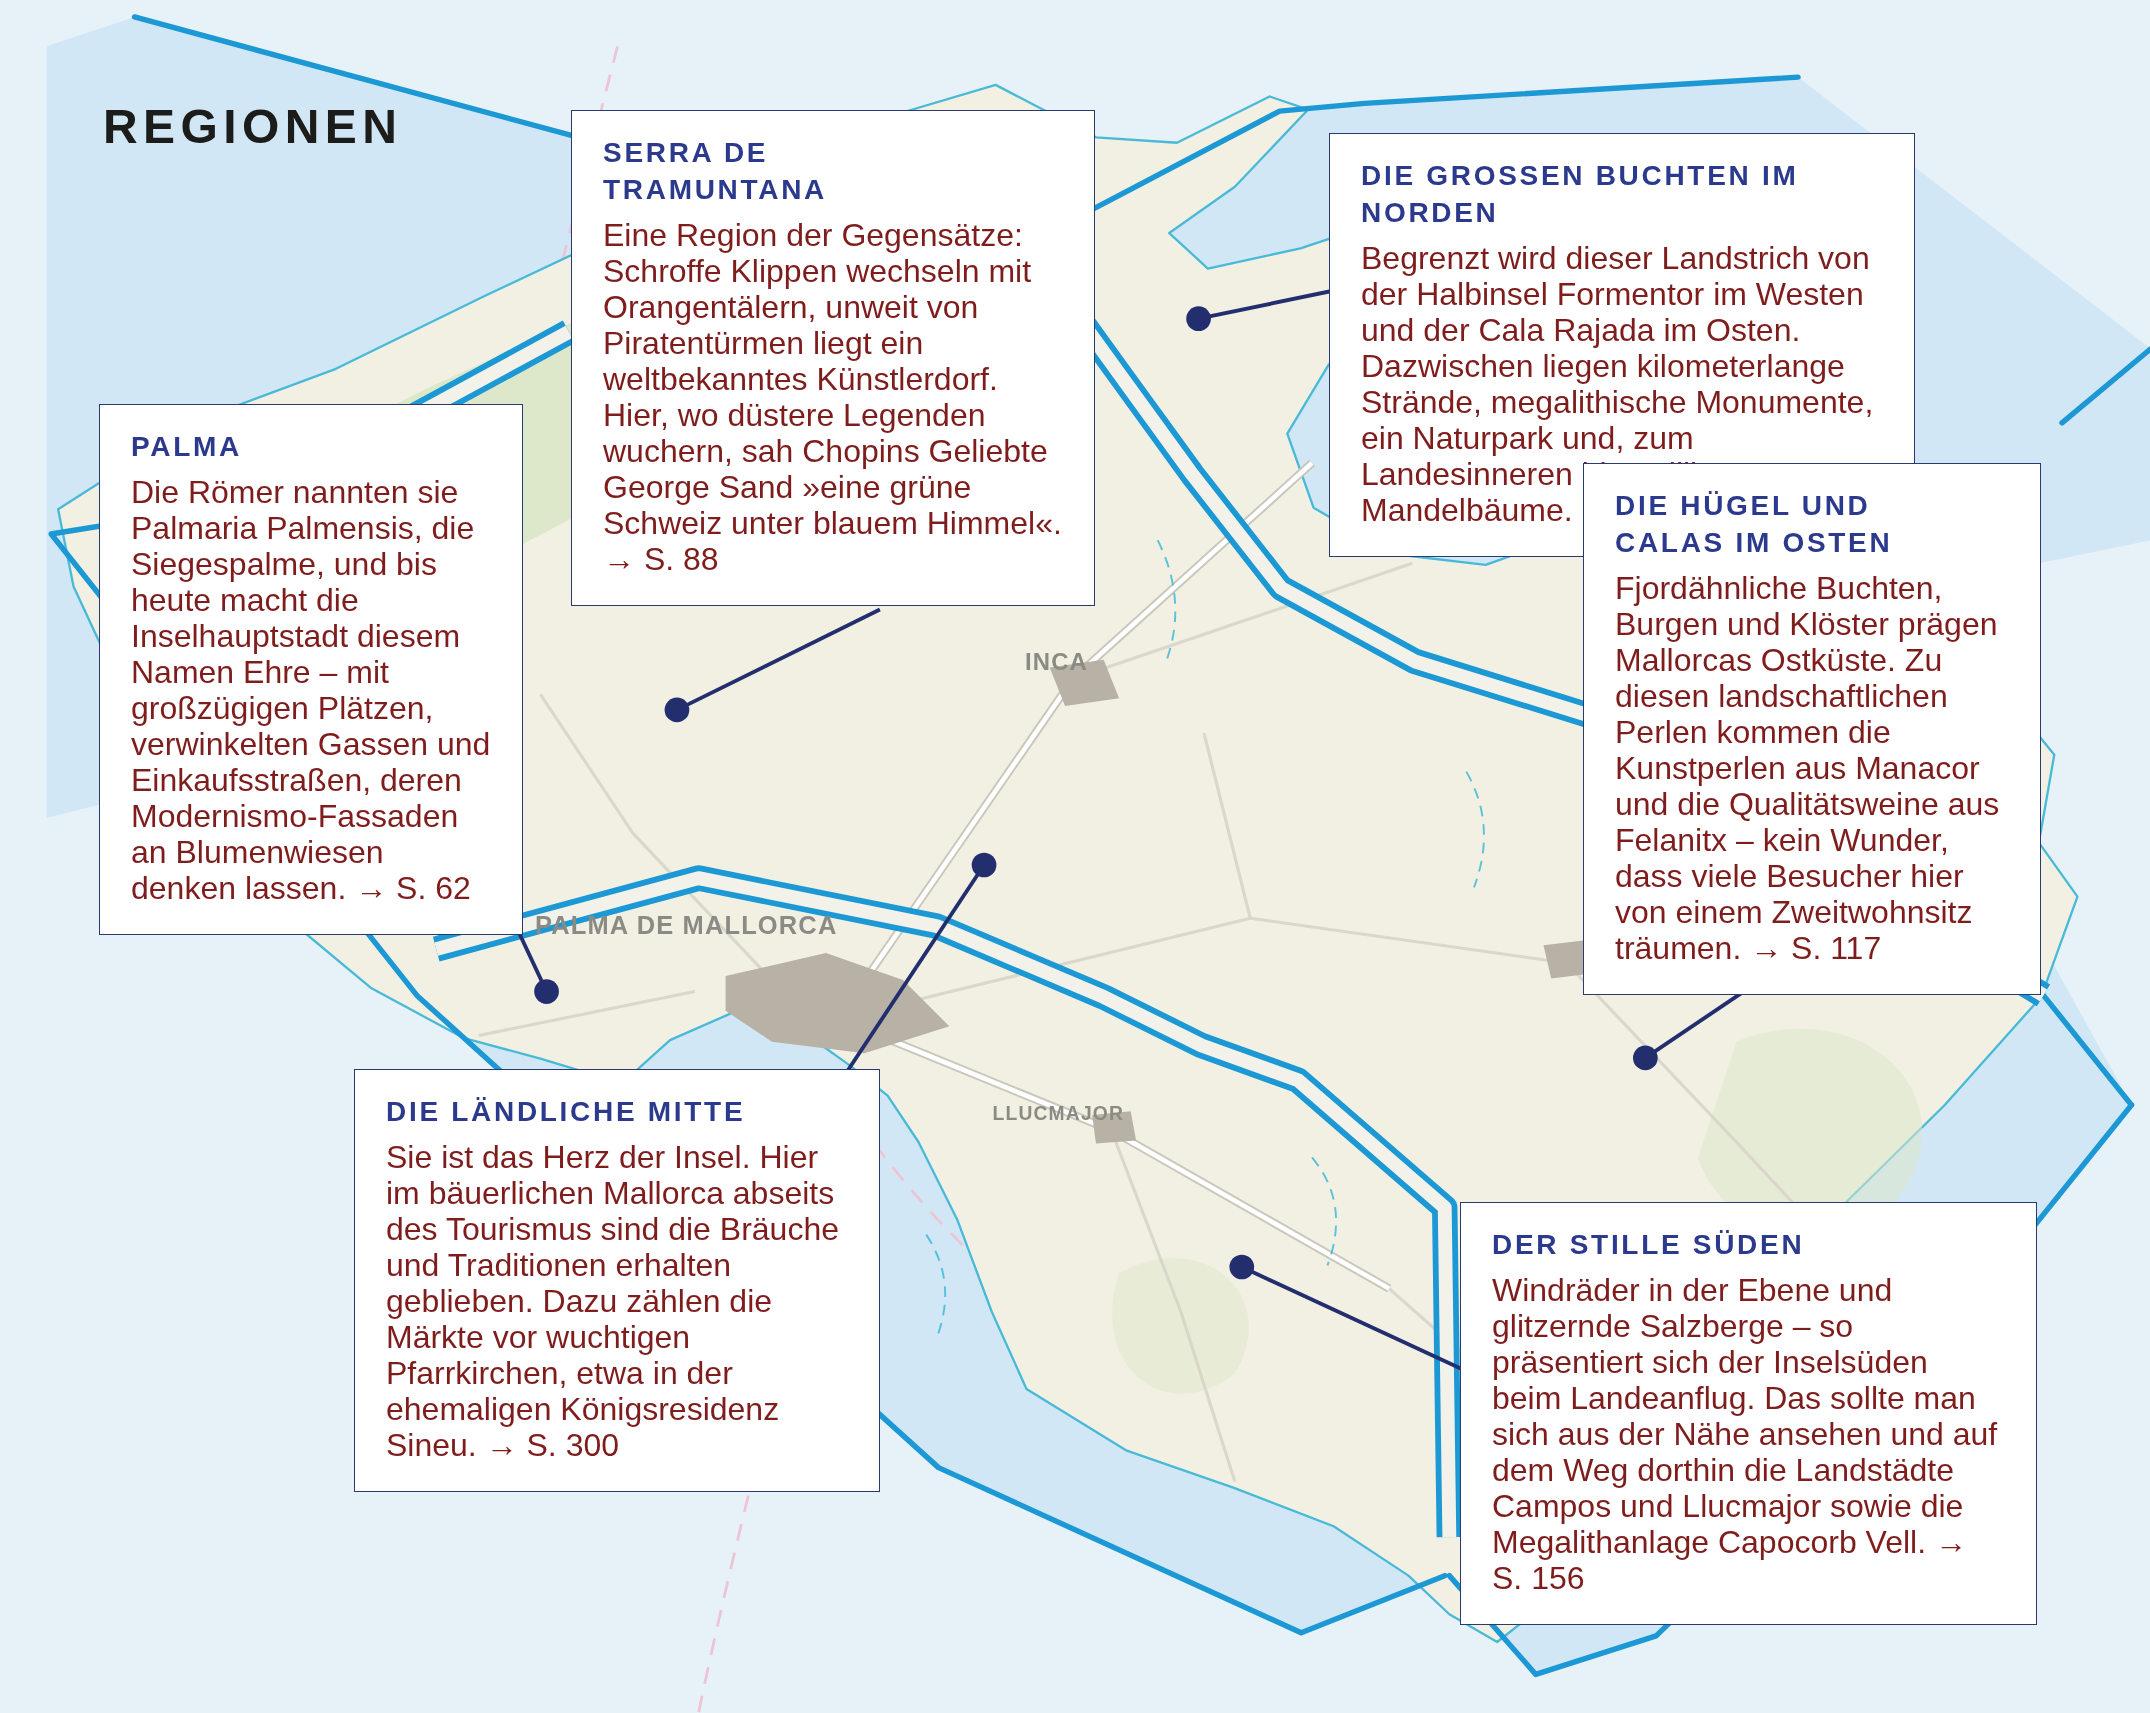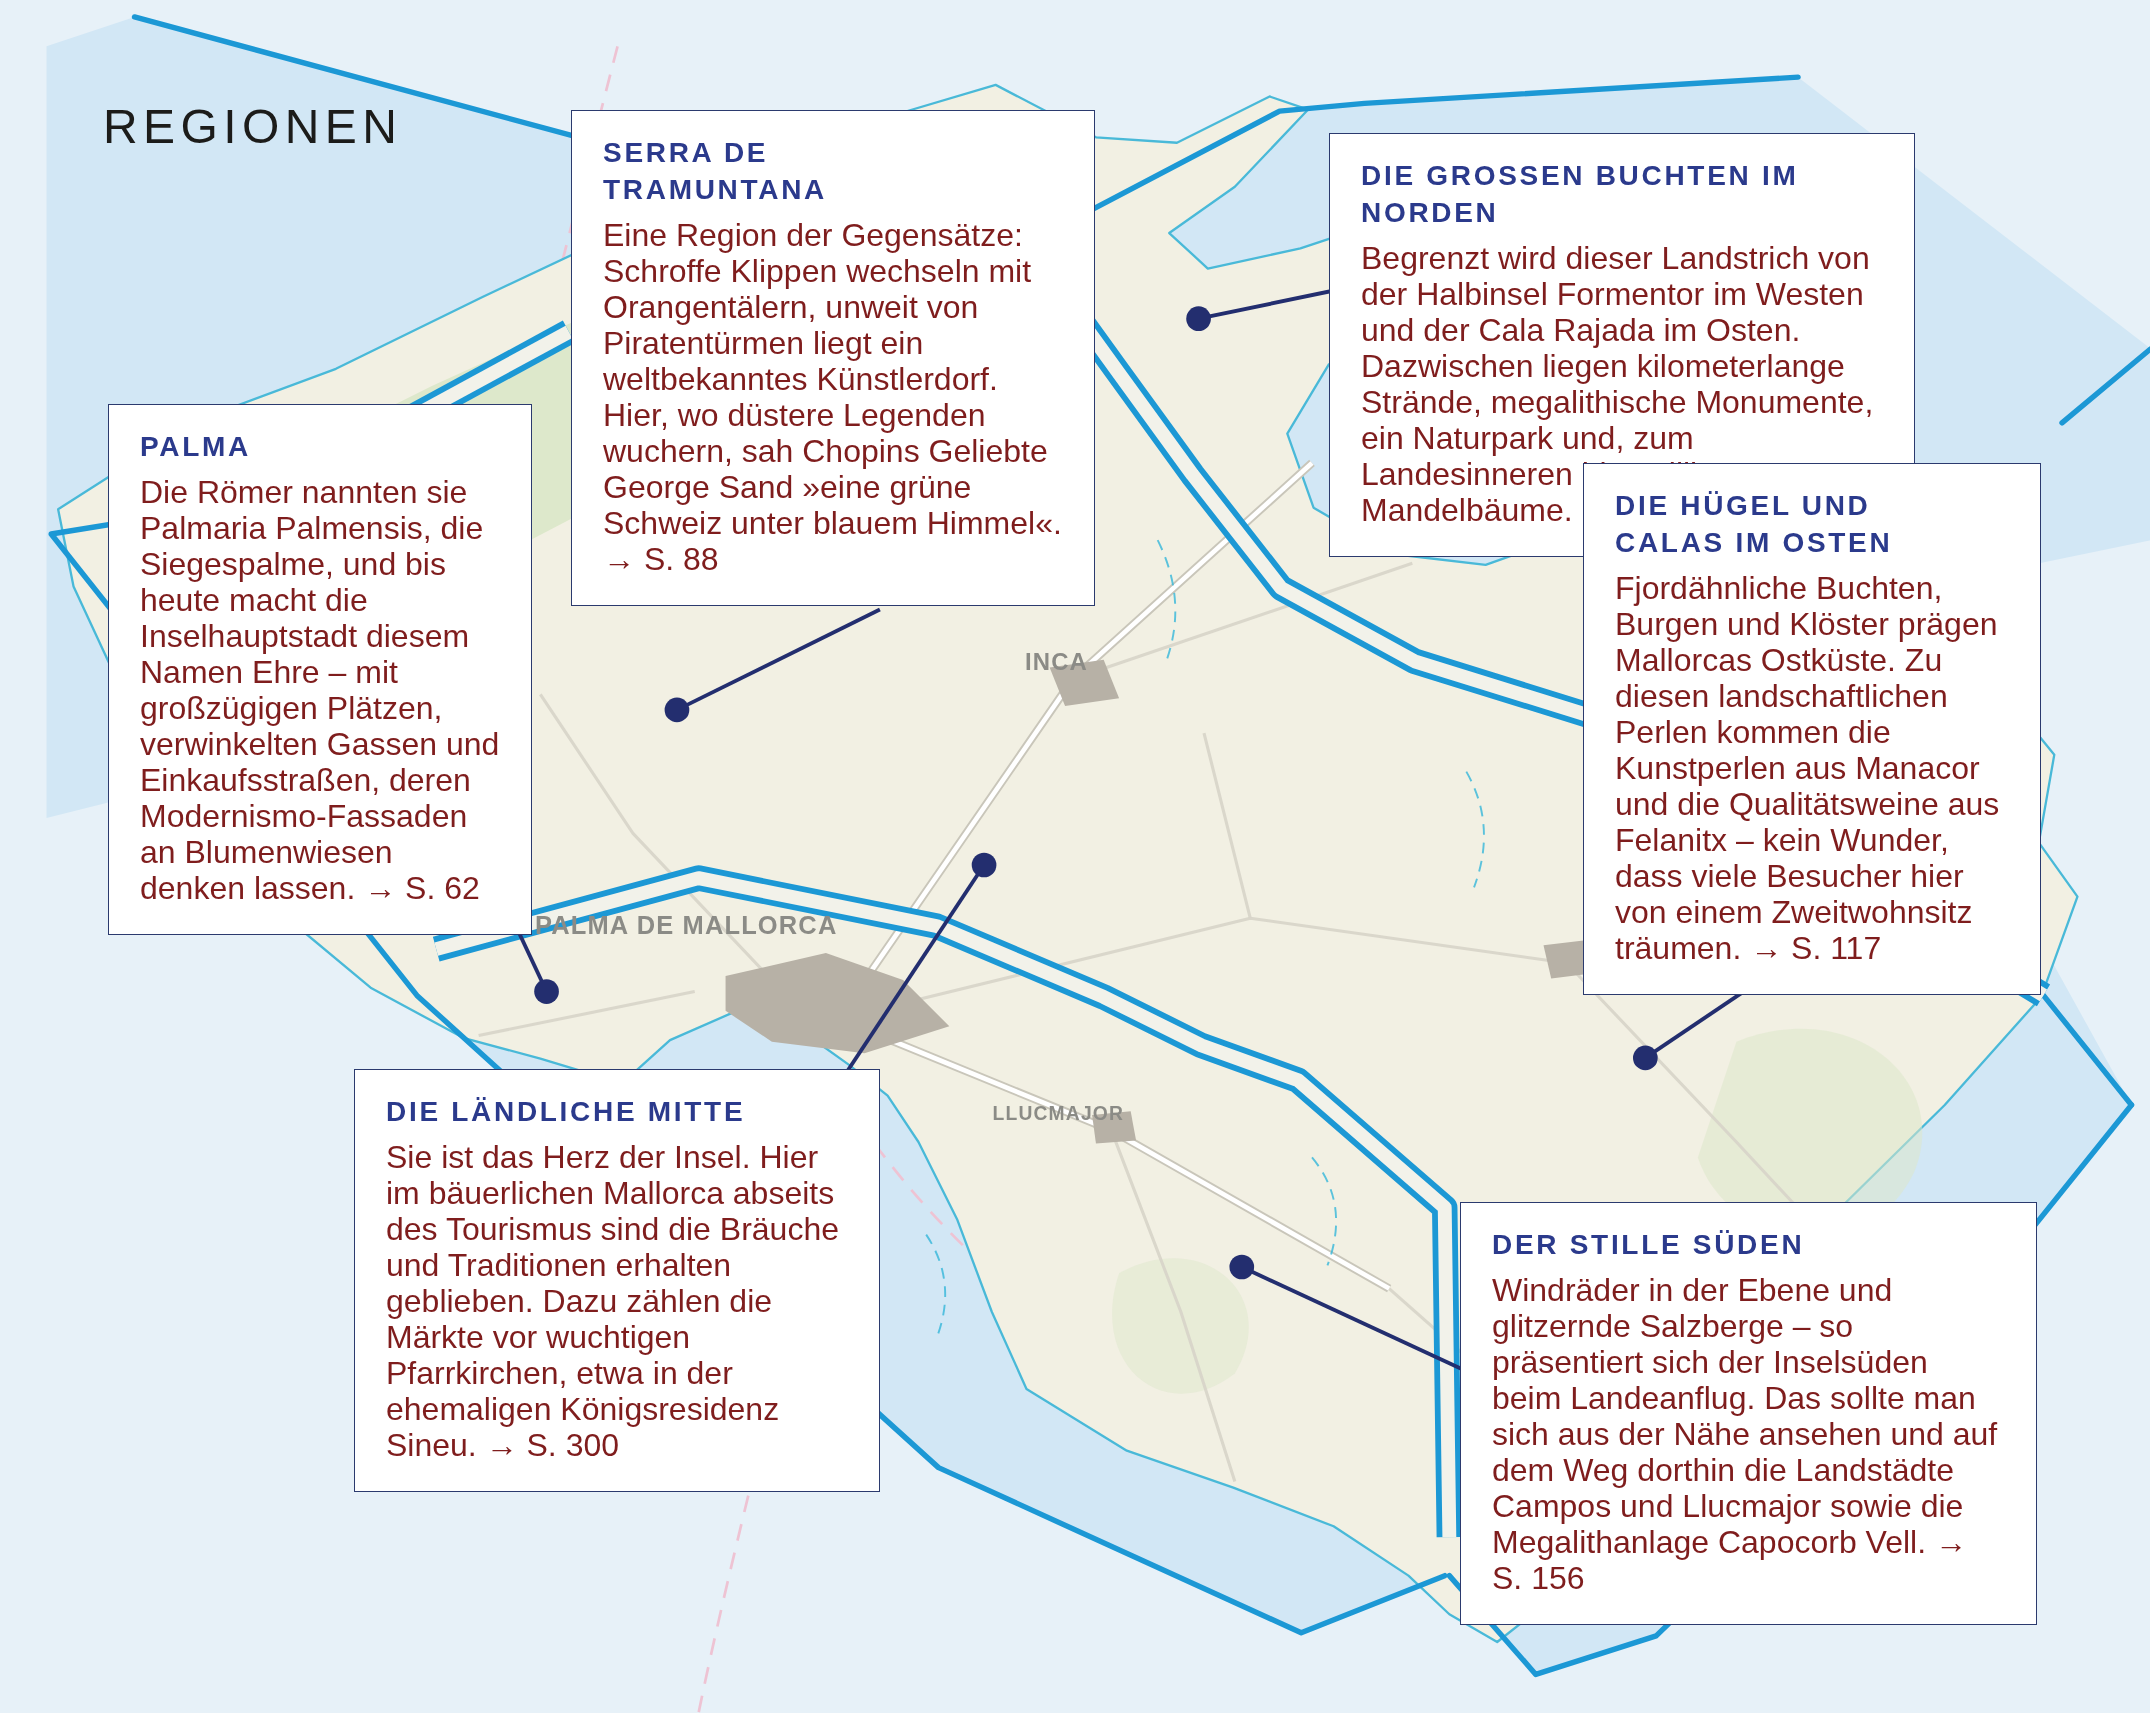--- a/index.html
+++ b/index.html
@@ -38,30 +38,30 @@
   .sea-edge{stroke:var(--boundary);stroke-width:7;fill:none;stroke-linejoin:round;stroke-linecap:round;}
   .corridor-blue{stroke:var(--boundary);stroke-width:33;fill:none;stroke-linejoin:round;stroke-linecap:butt;}
   .corridor-gap{stroke:var(--corridor_gap);stroke-width:18;fill:none;stroke-linejoin:round;stroke-linecap:butt;}
   .callout-line{stroke:var(--navy);stroke-width:5;fill:none;}
   .callout-dot{fill:var(--navy);stroke:none;}
   .city-label{font-family:"Liberation Sans",sans-serif;font-weight:bold;
               fill:var(--city);letter-spacing:1.5px;}
   .city-sq{fill:none;stroke:var(--city);stroke-width:3;}
 
   .page-title{position:absolute;left:103px;top:99px;
-      font-weight:normal;font-size:48px;letter-spacing:5.4px;color:var(--title_color);}
+      font-weight:bold;font-size:48px;letter-spacing:5.4px;color:var(--title_color);}
 
   .region-box{position:absolute;box-sizing:border-box;background:#ffffff;
       border:1.5px solid var(--box_border);padding:23px 31px 28px 31px;}
   .region-box h3{margin:0 0 9.3px 0;font-family:"Liberation Sans",sans-serif;
       font-weight:bold;font-size:28px;line-height:37px;letter-spacing:2.7px;
       color:var(--heading);white-space:pre-line;}
   .region-box p{margin:0;font-family:Liberation Sans, sans-serif;
       font-size:32px;line-height:36px;color:#7f1d1d;}
-  .rb-palma  {left:108px; top:404px;  width:424px;}
+  .rb-palma  {left:99px; top:404px;  width:424px;}
   .rb-serra  {left:571px; top:110px;  width:524px;}
   .rb-buchten{left:1329px;top:133px;  width:586px;}
   .rb-huegel {left:1583px;top:463px;  width:458px;}
   .rb-mitte  {left:354px; top:1069px; width:526px;}
   .rb-sueden {left:1460px;top:1202px; width:577px;}
 </style>
 </head>
 <body>
 
 <div id="stage">

